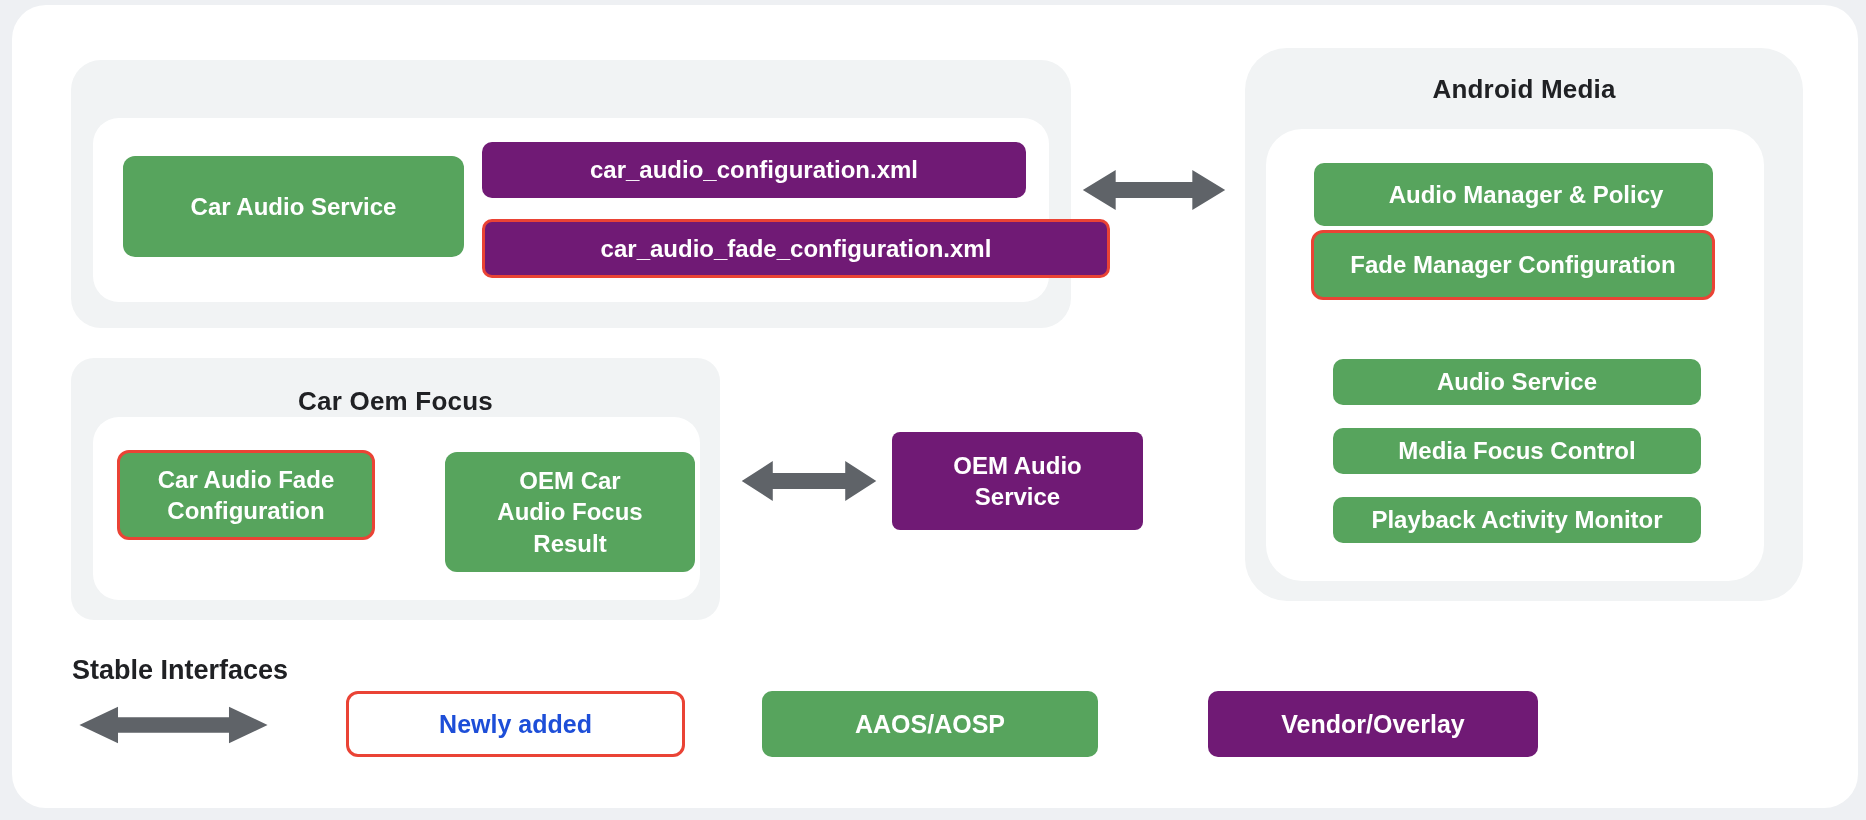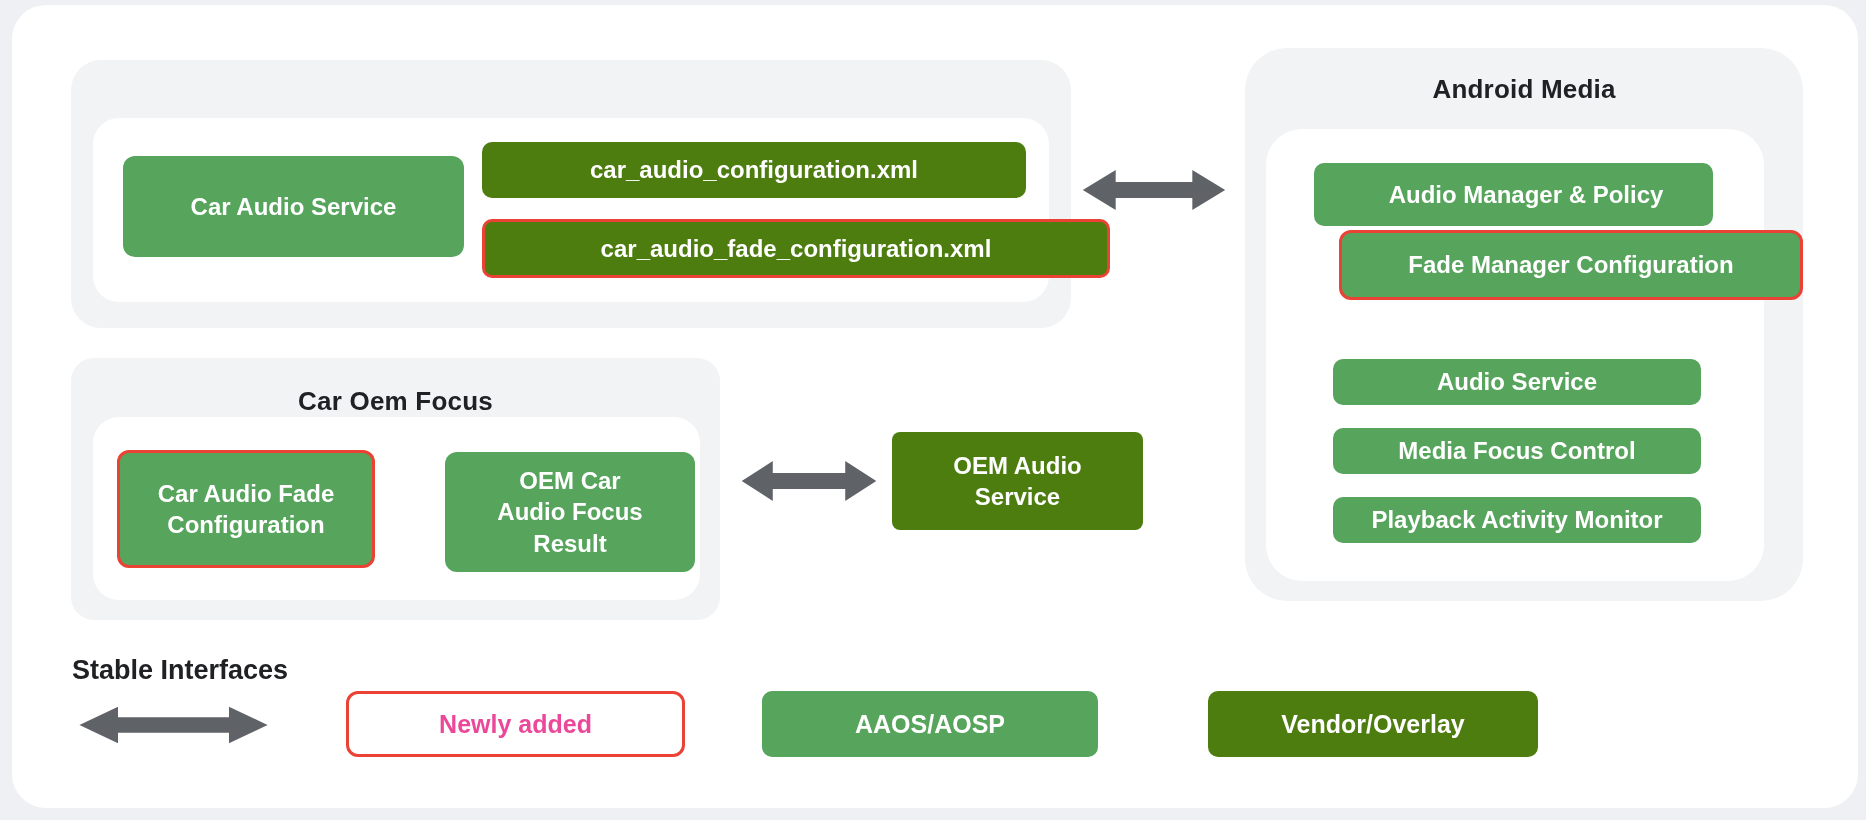--- a/index.html
+++ b/index.html
@@ -45,21 +45,21 @@
     position: absolute;
     display: flex;
     align-items: center;
     justify-content: center;
     text-align: center;
     font-weight: 700;
     color: #ffffff;
     line-height: 1.3;
   }
   .green { background: #57a45d; }
-  .blue  { background: #4d7c0f; text-align: center; }
+  .blue  { background: #701a75; text-align: center; }
   .red-outline { border: 3px solid #ea4335; }
   .r10 { border-radius: 10px; }
   .r12 { border-radius: 12px; }
   .r18 { border-radius: 8px; }
   .fs24 { font-size: 24px; }
   .fs25 { font-size: 25px; }
   .arrow {
     position: absolute;
   }
   .arrow svg { display: block; width: 100%; height: 100%; }
@@ -72,21 +72,21 @@
   .legend-box-outline {
     position: absolute;
     background: #ffffff;
     border: 3px solid #ea4335;
     border-radius: 12px;
     display: flex;
     align-items: center;
     justify-content: center;
     font-size: 25px;
     font-weight: 700;
-    color: #ec4899;
+    color: #1d4ed8;
   }
 </style>
 </head>
 <body>
 
 <div class="stage">
   <div class="card"></div>
 
   <div class="container" style="left:71px; top:60px; width:1000px; height:268px;">
     <div class="inner-panel" style="left:22px; top:58px; width:956px; height:184px;"></div>
@@ -111,42 +111,42 @@
   </div>
 
   <div class="container" style="left:1245px; top:48px; width:558px; height:553px; border-radius:42px;">
     <div class="container-title" style="top:26px;">Android Media</div>
     <div class="inner-panel" style="left:21px; top:81px; width:498px; height:452px; border-radius:36px;"></div>
 
     <div class="box green r10 fs24" style="left:69px; top:115px; width:399px; height:63px;padding-left:25px;">
       <span>Audio Manager &amp; Policy</span>
     </div>
 
-    <div class="box green r12 red-outline fs24" style="left:66px; top:182px; width:464px; height:70px;margin-left:28px;">
+    <div class="box green r12 red-outline fs24" style="left:66px; top:182px; width:404px; height:70px;">
       <span>Fade Manager Configuration</span>
     </div>
 
     <div class="box green r10 fs24" style="left:88px; top:311px; width:368px; height:46px;">
       <span>Audio Service</span>
     </div>
 
     <div class="box green r10 fs24" style="left:88px; top:380px; width:368px; height:46px;">
       <span>Media Focus Control</span>
     </div>
 
     <div class="box green r10 fs24" style="left:88px; top:449px; width:368px; height:46px;">
       <span>Playback Activity Monitor</span>
     </div>
   </div>
 
   <div class="container" style="left:71px; top:358px; width:649px; height:262px;border-radius:23px;">
     <div class="container-title" style="top:28px;">Car Oem Focus</div>
     <div class="inner-panel" style="left:22px; top:59px; width:607px; height:183px;"></div>
 
-    <div class="box green r12 red-outline fs24" style="left:46px; top:92px; width:258px; height:118px; padding:0 24px;">
+    <div class="box green r12 red-outline fs24" style="left:46px; top:92px; width:258px; height:90px; padding:0 24px;">
       <span>Car Audio Fade Configuration</span>
     </div>
 
     <div class="box green r12 fs24" style="left:374px; top:94px; width:250px; height:120px; padding:0 42px;">
       <span>OEM Car Audio Focus Result</span>
     </div>
   </div>
 
   <div class="arrow" style="left:740px; top:459px; width:138px; height:44px;">
     <svg viewBox="0 0 160 44" preserveAspectRatio="none" aria-hidden="true">

